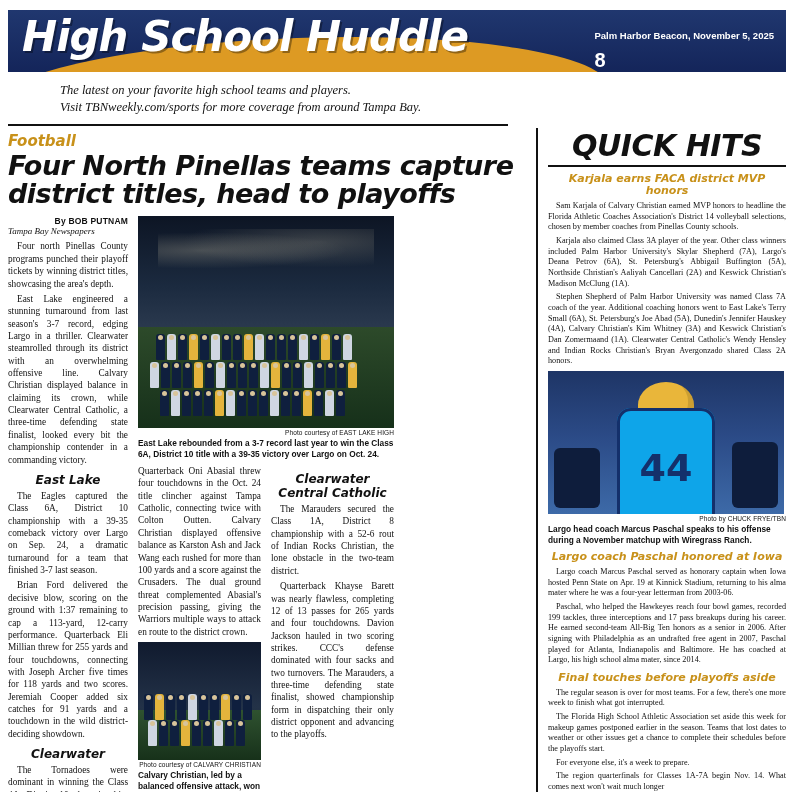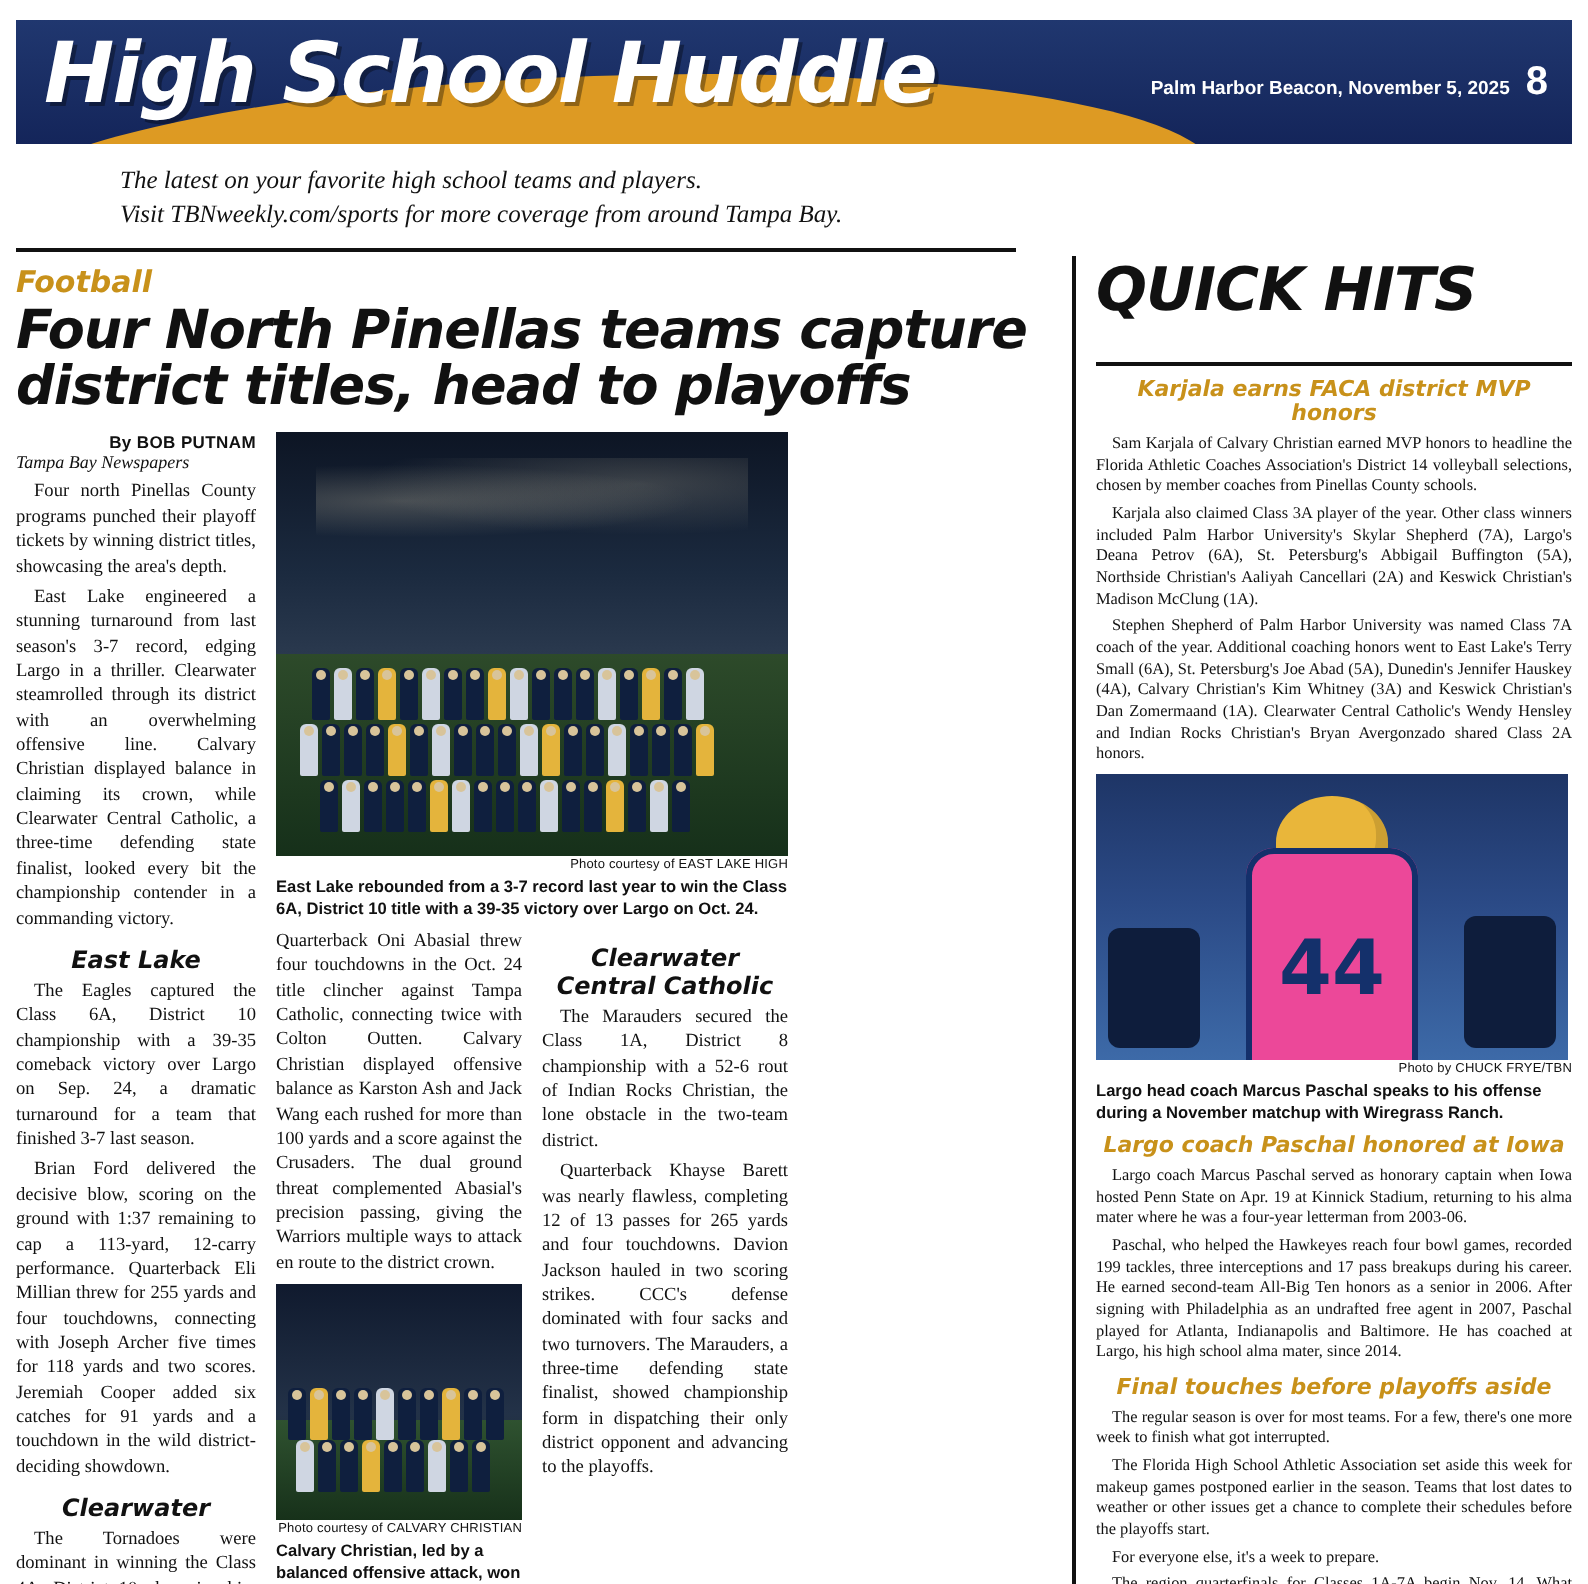--- a/index.html
+++ b/index.html
@@ -52,20 +52,21 @@
     transform: rotate(-2deg);
     opacity: 0.95;
   }
   .masthead-right-wrap {
     position: absolute;
     right: 12px;
     top: 20px;
     display: flex;
     align-items: baseline;
     gap: 8px;
+    flex-direction: column;
   }
 
   
   .deck {
     margin: 8px 8px 0 8px;
     border-bottom: 2px solid #111;
     padding: 2px 0 8px 52px;
     font-style: italic;
     font-size: 12.5px;
     line-height: 1.35;
@@ -163,24 +164,25 @@
   .rail-rule {
     border-left: 2px solid #111;
     padding-left: 10px;
     height: 100%;
   }
   .quickhits {
     font-family: "DejaVu Sans", sans-serif;
     font-style: italic;
     font-weight: bold;
     font-size: 30px;
+    text-align: center;
     letter-spacing: -0.5px;
     margin: 2px 0 2px 0;
     border-bottom: 2px solid #111;
-    padding-bottom: 18px;
+    padding-bottom: 2px;
   }
   .qh-head {
     font-family: "DejaVu Sans", sans-serif;
     font-style: italic;
     font-weight: bold;
     font-size: 11px;
     color: #c8911a;
     text-align: center;
     margin: 6px 0 3px 0;
     line-height: 1.15;
@@ -217,21 +219,21 @@
   .team-row { position:absolute; display:flex; gap:2px; }
   .plr { width:9px; height:26px; background:#0f1f3e; border-radius:3px 3px 1px 1px; }
   .plr.w { background:#cfd6e2; }
   .plr.y { background:#e4b43c; }
   .plr i { display:block; width:5px; height:5px; margin:1px auto 0; background:#d8c49a; border-radius:50%; }
 
   .ph2-bg { position:absolute; inset:0; background: linear-gradient(180deg,#101a2e 0%, #233248 55%, #1a2a1e 100%); }
   .ph3-bg { position:absolute; inset:0; background: linear-gradient(180deg,#1e3566 0%, #2b4a86 45%, #3d6aa8 100%); }
   .jersey {
     position:absolute; left:50%; top:26%; transform:translateX(-50%);
-    width:86px; height:120px; background:#ec4899; border-radius:14px 14px 6px 6px;
+    width:98px; height:120px; background:#0ea5e9; border-radius:14px 14px 6px 6px;
     box-shadow: inset 0 0 0 3px #14306b;
   }
   .jersey .num {
     font-family:"DejaVu Sans", sans-serif; font-weight:bold; font-size:38px;
     color:#14306b; text-align:center; line-height:120px;
   }
   .helmet {
     position:absolute; left:50%; top:8%; transform:translateX(-50%);
     width:56px; height:46px; background:#e9b63a; border-radius:50% 50% 45% 45%;
     box-shadow: inset -6px -4px 0 rgba(0,0,0,.12);

